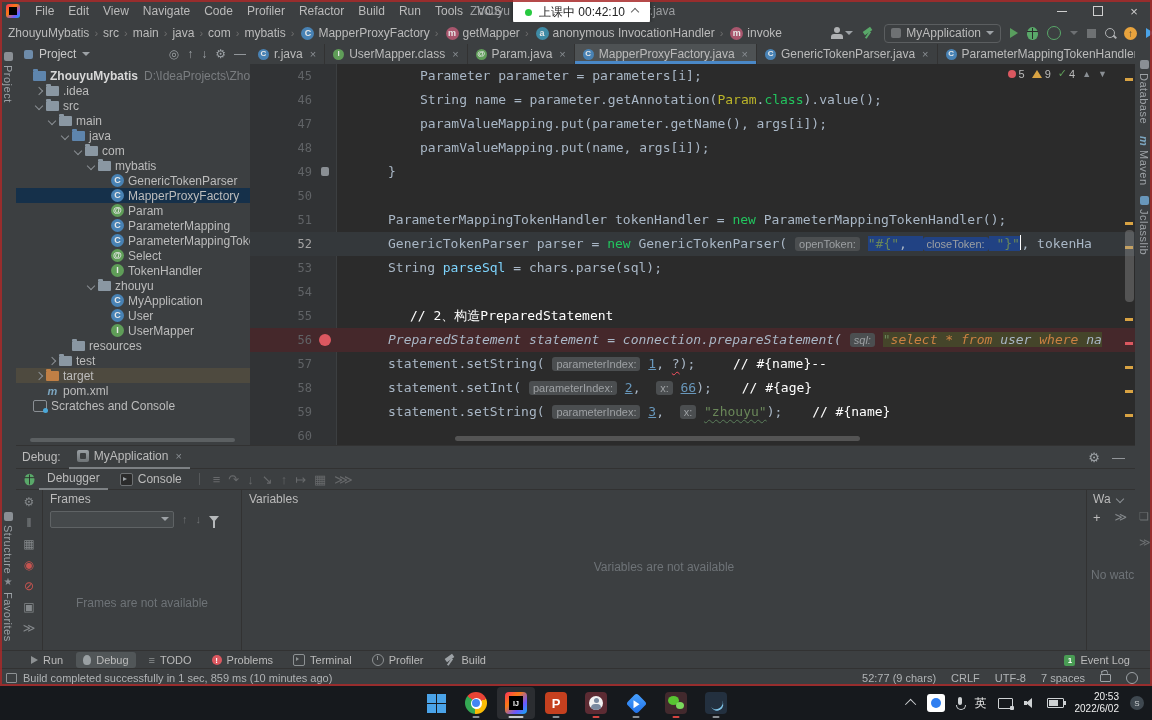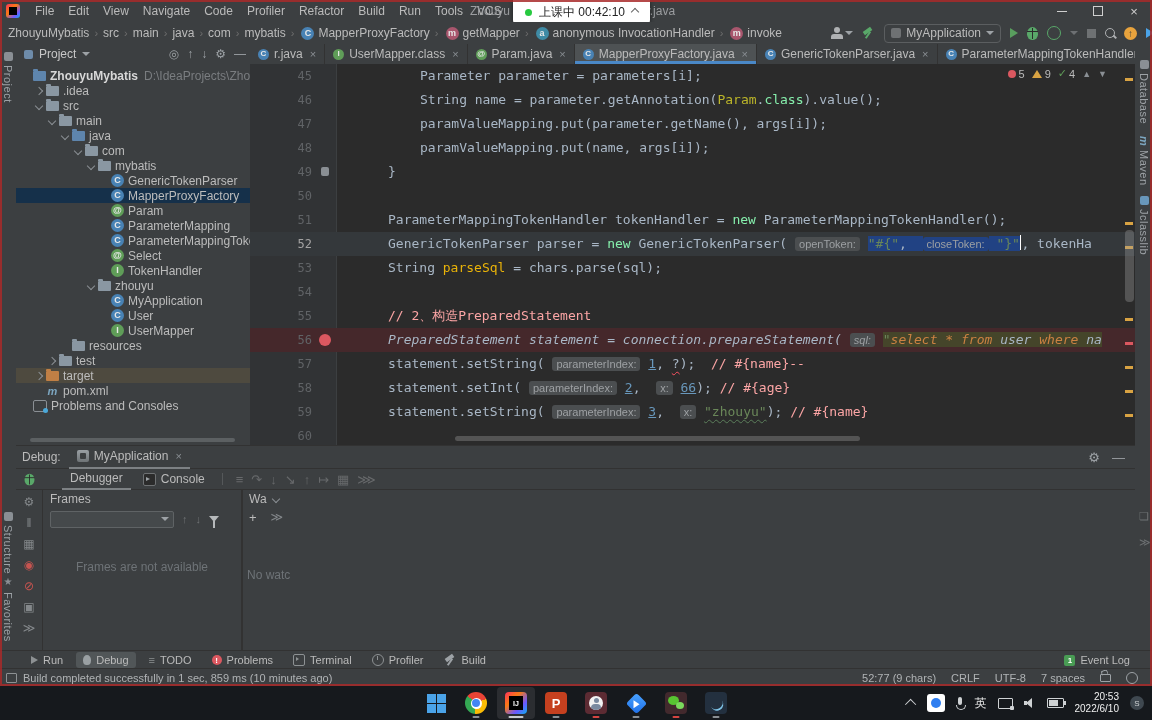--- a/index.html
+++ b/index.html
@@ -97,22 +97,22 @@
           font-family:"DejaVu Sans Mono","Liberation Mono",monospace;font-size:13px;}
   #gutter-bg{position:absolute;left:0;top:0;width:86px;height:100%;background:#313335;border-right:1px solid #3c3f41;}
   .cl{position:relative;display:flex;height:24px;line-height:24px;}
   .cl.cur{background:#34383b;}
   .cl.bp{background:#45282b;}
   .ln{width:62px;flex:none;text-align:right;color:#606366;font-size:12px;padding-right:4px;}
   .gmark{width:20px;flex:none;position:relative;}
   .bpdot{position:absolute;left:3px;top:6px;width:12px;height:12px;border-radius:50%;background:#db5860;}
   .lockmark{position:absolute;left:5px;top:7px;width:8px;height:9px;background:#8a8f94;border-radius:2px;}
   .ctext{white-space:pre;}
-  .d{color:#a9b7c6;} .k{color:#86efac;text-align:center;} .s{color:#6a8759;} .n{color:#6897bb;text-decoration:underline;}
-  .c{color:#fca5a5;} .g{color:#eab308;} .a{color:#bbb529;}
+  .d{color:#a9b7c6;} .k{color:#22c55e;text-align:center;} .s{color:#6a8759;} .n{color:#6897bb;text-decoration:underline;}
+  .c{color:#ffffff;margin-left:22px;} .g{color:#7dd3fc;} .a{color:#bbb529;}
   .h{background:#4b4e50;color:#9da0a3;border-radius:3px;padding:1px 4px;font-size:11px;font-family:"Liberation Sans",sans-serif;}
   .sel{background:#214283;}
   .h.sel{background:#214283;}
   .e{text-decoration:underline wavy #ff5261 1px;text-underline-offset:3px;}
   .wav{text-decoration:underline wavy #5b7e5a 1px;text-underline-offset:3px;}
   .qs{color:#6a8759;background:#45452a;} .qk{color:#cc8242;background:#45452a;} .qd{color:#a9b7c6;background:#45452a;}
   .caret-i{display:inline-block;width:1.5px;height:15px;background:#ffffff;vertical-align:-2px;}
   #inspections{position:absolute;top:3px;right:28px;display:flex;align-items:center;gap:7px;
                font-family:"Liberation Sans",sans-serif;font-size:11px;color:#bbbbbb;z-index:5;}
   .insp-err{width:8px;height:8px;border-radius:50%;background:#db5860;display:inline-block;}
@@ -127,21 +127,21 @@
   
   #debug{position:absolute;left:16px;top:445px;width:1119px;height:205px;background:#3c3f41;border-top:1px solid #323232;font-size:12px;}
   #debug-header{height:22px;display:flex;align-items:center;border-bottom:1px solid #323232;}
   #debug-header .dlabel{margin-left:6px;color:#bbbbbb;}
   .dtab{display:flex;align-items:center;gap:5px;height:100%;padding:0 8px;margin-left:8px;border-bottom:2px solid #7d8184;}
   .appico{width:12px;height:12px;border-radius:2px;background:linear-gradient(#9aa0a4,#6e7376);position:relative;}
   .appico:after{content:"";position:absolute;inset:3px;background:#3c3f41;border-radius:1px;}
   #debug-header .hright{margin-left:auto;display:flex;gap:12px;margin-right:10px;color:#9da2a6;font-size:13px;}
   #debug-toolbar{height:20px;display:flex;align-items:center;border-bottom:1px solid #323232;gap:4px;}
   .dbtab{display:flex;align-items:center;gap:5px;height:100%;padding:0 8px;color:#bbbbbb;}
-  .dbtab.active{border-bottom:2px solid #7d8184;margin-left:23px;}
+  .dbtab.active{border-bottom:2px solid #7d8184;}
   .console-ico{width:11px;height:11px;background:#2b2b2b;border:1px solid #6e7173;border-radius:2px;position:relative;}
   .console-ico:after{content:"";position:absolute;left:2px;top:3px;width:0;height:0;border-top:2.5px solid transparent;border-bottom:2.5px solid transparent;border-left:4px solid #9da2a6;}
   .vsep{width:1px;height:12px;background:#55585a;margin:0 5px;}
   .stepico{color:#67696b;font-size:13px;padding:0 4px;}
   #debug-body{display:flex;height:162px;}
   #dcol{width:26px;border-right:1px solid #323232;display:flex;flex-direction:column;align-items:center;gap:9px;padding-top:6px;}
   .dcol-ico{color:#84888b;font-size:12px;line-height:1;}
   .dcol-ico.red{color:#c75450;}
   #frames-panel{width:198px;border-right:1px solid #323232;position:relative;}
   .pane-title{height:18px;line-height:18px;padding-left:7px;color:#bbbbbb;}
@@ -507,21 +507,21 @@
           <span class="tlabel">target</span>
         </div>
         <div class="trow" style="padding-left: 17px;">
           <span class="tarrow"></span>
           <span class="mico">m</span>
           <span class="tlabel">pom.xml</span>
         </div>
         <div class="trow" style="padding-left: 4px;">
           <span class="tarrow"></span>
           <span class="scrico"></span>
-          <span class="tlabel">Problems and Consoles</span>
+          <span class="tlabel">Scratches and Console</span>
         </div>
       </div>
     <div class="hscroll" style="left:14px;bottom:3px;width:205px;"></div>
   </div>
 
   <div id="tabbar">
       <div class="etab">
         <span class="cico ci-class">C</span>
         <span>r.java</span>
         <span class="tab-close">×</span>
@@ -711,21 +711,25 @@
       <div id="frames-panel">
         <div class="pane-title">Frames</div>
         <div id="frames-toolbar">
           <div id="thread-combo">
               <span class="caret-down"></span>
             </div>
           <span class="dimarrow">↑</span>
           <span class="dimarrow">↓</span>
           <span class="funnel"></span>
         </div>
-        <div class="empty-msg" style="margin-top:30px;">Frames are not available</div>
+        <div class="empty-msg" style="margin-top:66px;">Frames are not available</div>
+      </div>
+      <div id="variables-panel">
+        <div class="pane-title">Variables</div>
+        <div class="empty-msg" style="margin-top:52px;">Variables are not available</div>
       </div>
       <div id="watches-panel">
         <div class="wrow">
             <span>Wa</span>
             <span class="chev d"></span>
           </div>
         <div class="wrow">
             <span style="color:#bbb;font-size:13px;">+</span>
             <span style="margin-left:8px;color:#84888b;">≫</span>
           </div>
@@ -842,20 +846,20 @@
       <span class="tray-app">
           <i></i>
         </span>
       <span class="mic"></span>
       <span class="ime">英</span>
       <span class="monitor"></span>
       <span class="speaker"></span>
       <span class="battery"></span>
       <div id="clock">
         <div>20:53</div>
-        <div>2022/6/10</div>
+        <div>2022/6/02</div>
       </div>
       <span class="sbadge">S</span>
     </div>
   </div>
 
   <div id="rec-border"></div>
 </div>
 
 </body></html>

